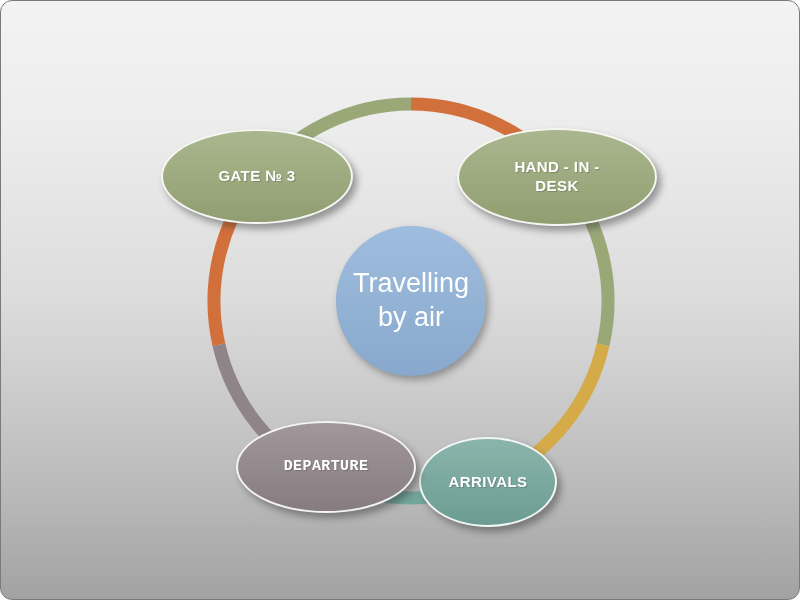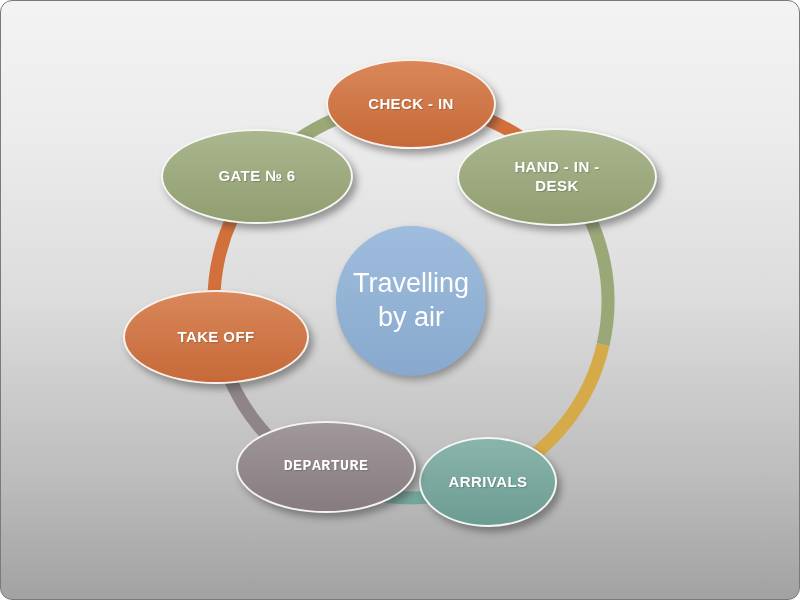--- a/index.html
+++ b/index.html
@@ -82,42 +82,36 @@
   <svg class="ring" viewBox="0 0 800 600" fill="none">
     <path stroke-width="13" d="M 410 103 A 197 197 0 0 1 564 177.2" stroke="#D2703B"></path>
     <path stroke-width="13" d="M 564 177.2 A 197 197 0 0 1 602.1 343.8" stroke="#9AA878"></path>
     <path stroke-width="13" d="M 602.1 343.8 A 197 197 0 0 1 495.5 477.5" stroke="#D5AB49"></path>
     <path stroke-width="13" d="M 495.5 477.5 A 197 197 0 0 1 324.5 477.5" stroke="#73A69B"></path>
     <path stroke-width="13" d="M 324.5 477.5 A 197 197 0 0 1 217.9 343.8" stroke="#8F8487"></path>
     <path stroke-width="13" d="M 217.9 343.8 A 197 197 0 0 1 256 177.2" stroke="#D2703B"></path>
     <path stroke-width="13" d="M 256 177.2 A 197 197 0 0 1 410 103" stroke="#9AA878"></path>
   </svg>
 
-  <div class="node node-check-in" style="background-color: rgb(210, 112, 59);">
-    <span>CHECK - IN</span>
-  </div>
 
   <div class="node node-check-in-desk" style="background-color: rgb(154, 168, 120);">
     <span>HAND - IN - DESK</span>
   </div>
 
 
   <div class="node node-arrivals" style="background-color: rgb(115, 166, 155);">
     <span>ARRIVALS</span>
   </div>
 
   <div class="node node-departure" style="background-color: rgb(143, 132, 135); font-family: Liberation Mono, monospace;">
     <span>DEPARTURE</span>
   </div>
 
-  <div class="node node-take-off" style="background-color: rgb(210, 112, 59);">
-    <span>TAKE OFF</span>
-  </div>
 
   <div class="node node-gate" style="background-color: rgb(154, 168, 120);">
-    <span>GATE № 6</span>
+    <span>GATE № 3</span>
   </div>
 
   <div class="center-circle" style="background-color: rgb(143, 178, 216);">
     <span>Travelling by air</span>
   </div>
 
 </div>
 
 </body></html>

